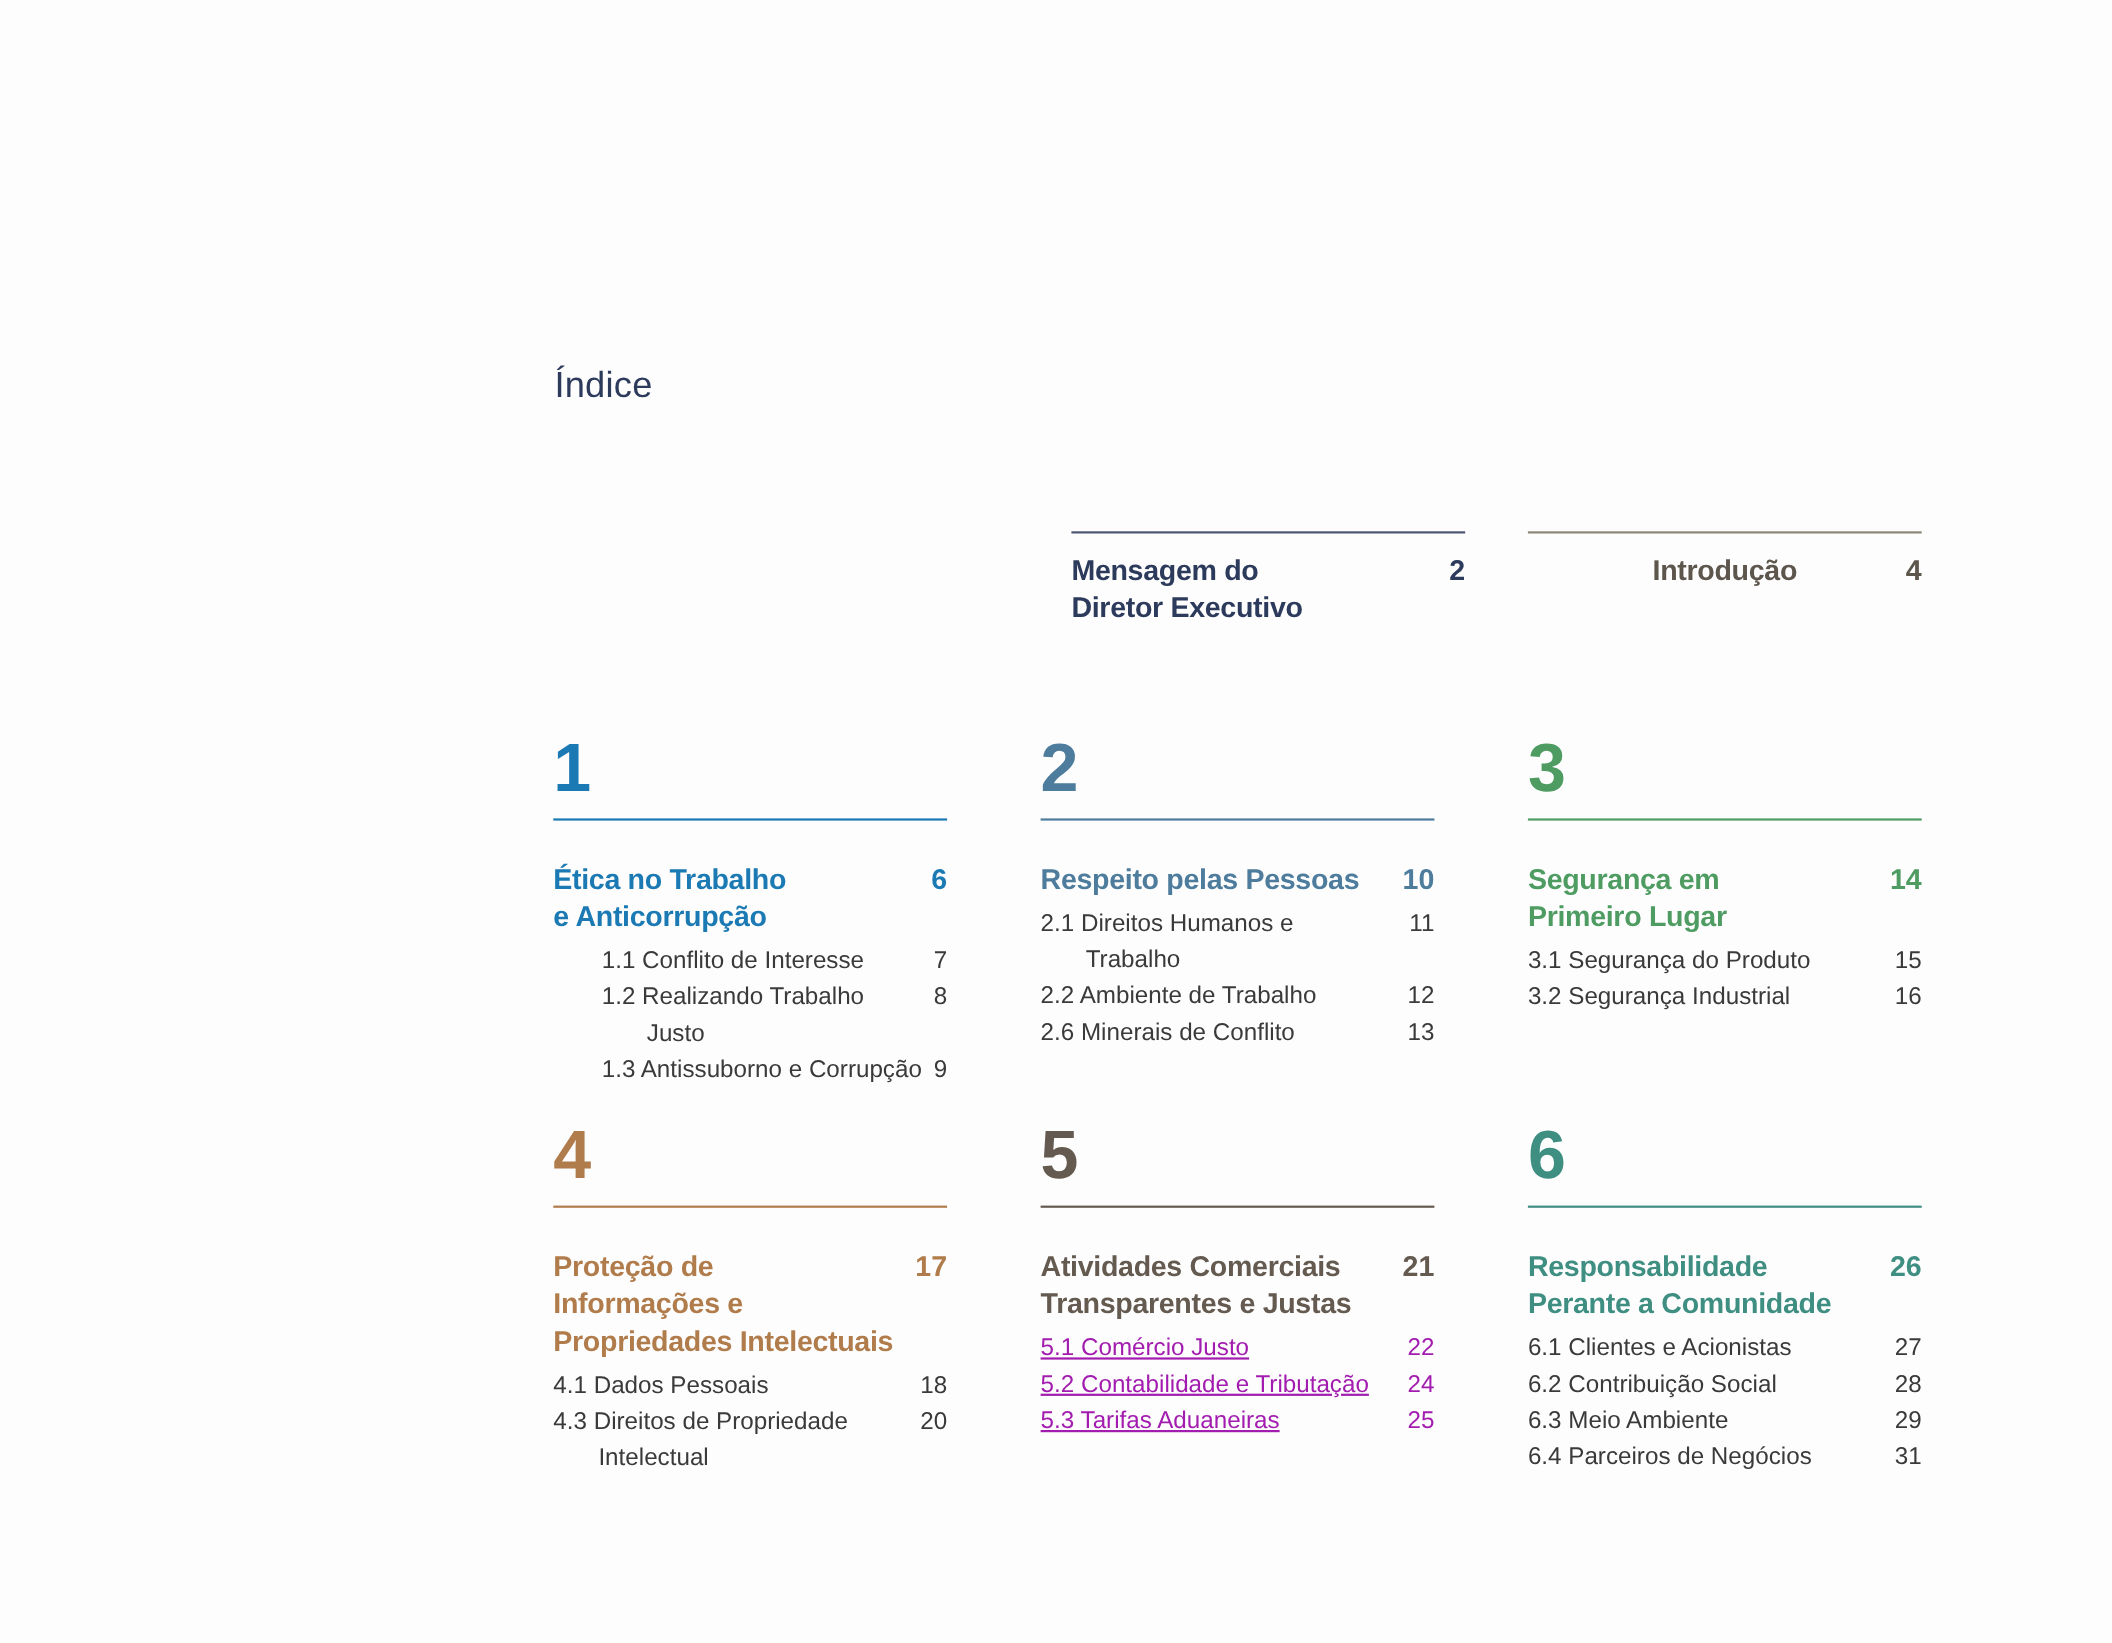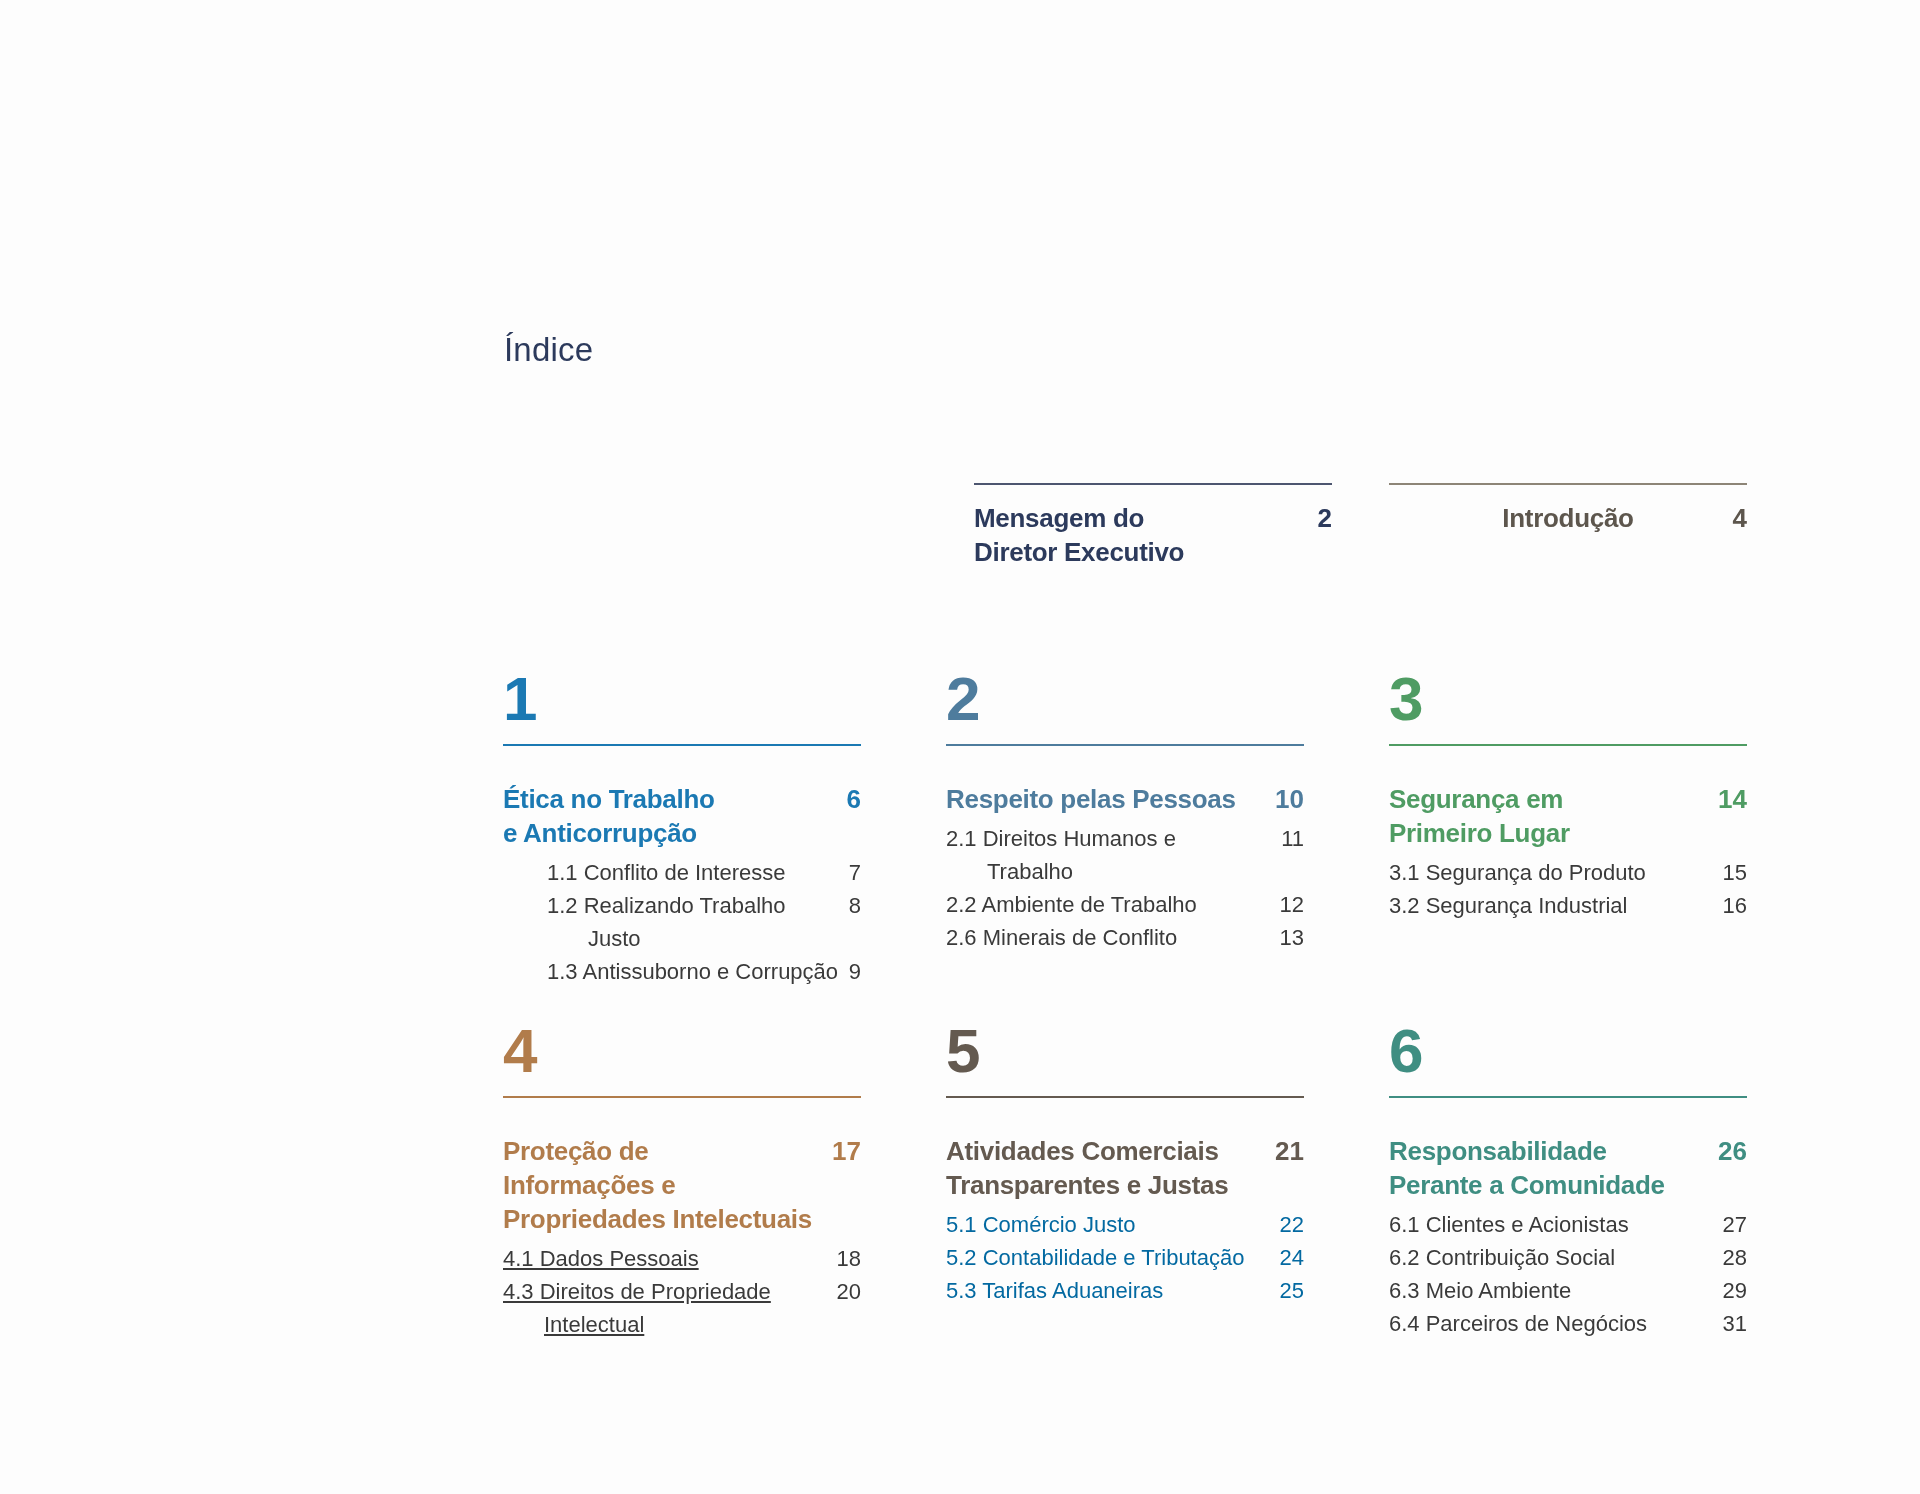--- a/index.html
+++ b/index.html
@@ -141,42 +141,42 @@
 
 <div class="cell" style="left: 503px; top: 1020px; color: rgb(177, 124, 75);">
   <div class="num">4</div>
   <div class="rule" style="background-color: rgb(177, 124, 75);"></div>
   <div class="heading">
     <div class="h-line">Proteção de</div>
     <div class="h-line">Informações e</div>
     <div class="h-line">Propriedades Intelectuais</div>
     <div class="h-page">17</div>
   </div>
-  <div class="items" style="color: rgb(58, 58, 58); text-decoration: underline;">
+  <div class="items" style="color: rgb(58, 58, 58);">
     <div class="item">
       <div class="i-line">4.1 Dados Pessoais</div>
       <div class="i-page">18</div>
     </div>
     <div class="item">
       <div class="i-line">4.3 Direitos de Propriedade</div>
       <div class="i-line cont">Intelectual</div>
       <div class="i-page">20</div>
     </div>
   </div>
 </div>
 
 <div class="cell" style="left: 946px; top: 1020px; color: rgb(100, 90, 80);">
   <div class="num">5</div>
   <div class="rule" style="background-color: rgb(100, 90, 80);"></div>
   <div class="heading">
     <div class="h-line">Atividades Comerciais</div>
     <div class="h-line">Transparentes e Justas</div>
     <div class="h-page">21</div>
   </div>
-  <div class="items" style="color: #0369a1;">
+  <div class="items" style="color: #a21caf; text-decoration: underline;">
     <div class="item">
       <div class="i-line">5.1 Comércio Justo</div>
       <div class="i-page">22</div>
     </div>
     <div class="item">
       <div class="i-line">5.2 Contabilidade e Tributação</div>
       <div class="i-page">24</div>
     </div>
     <div class="item">
       <div class="i-line">5.3 Tarifas Aduaneiras</div>

